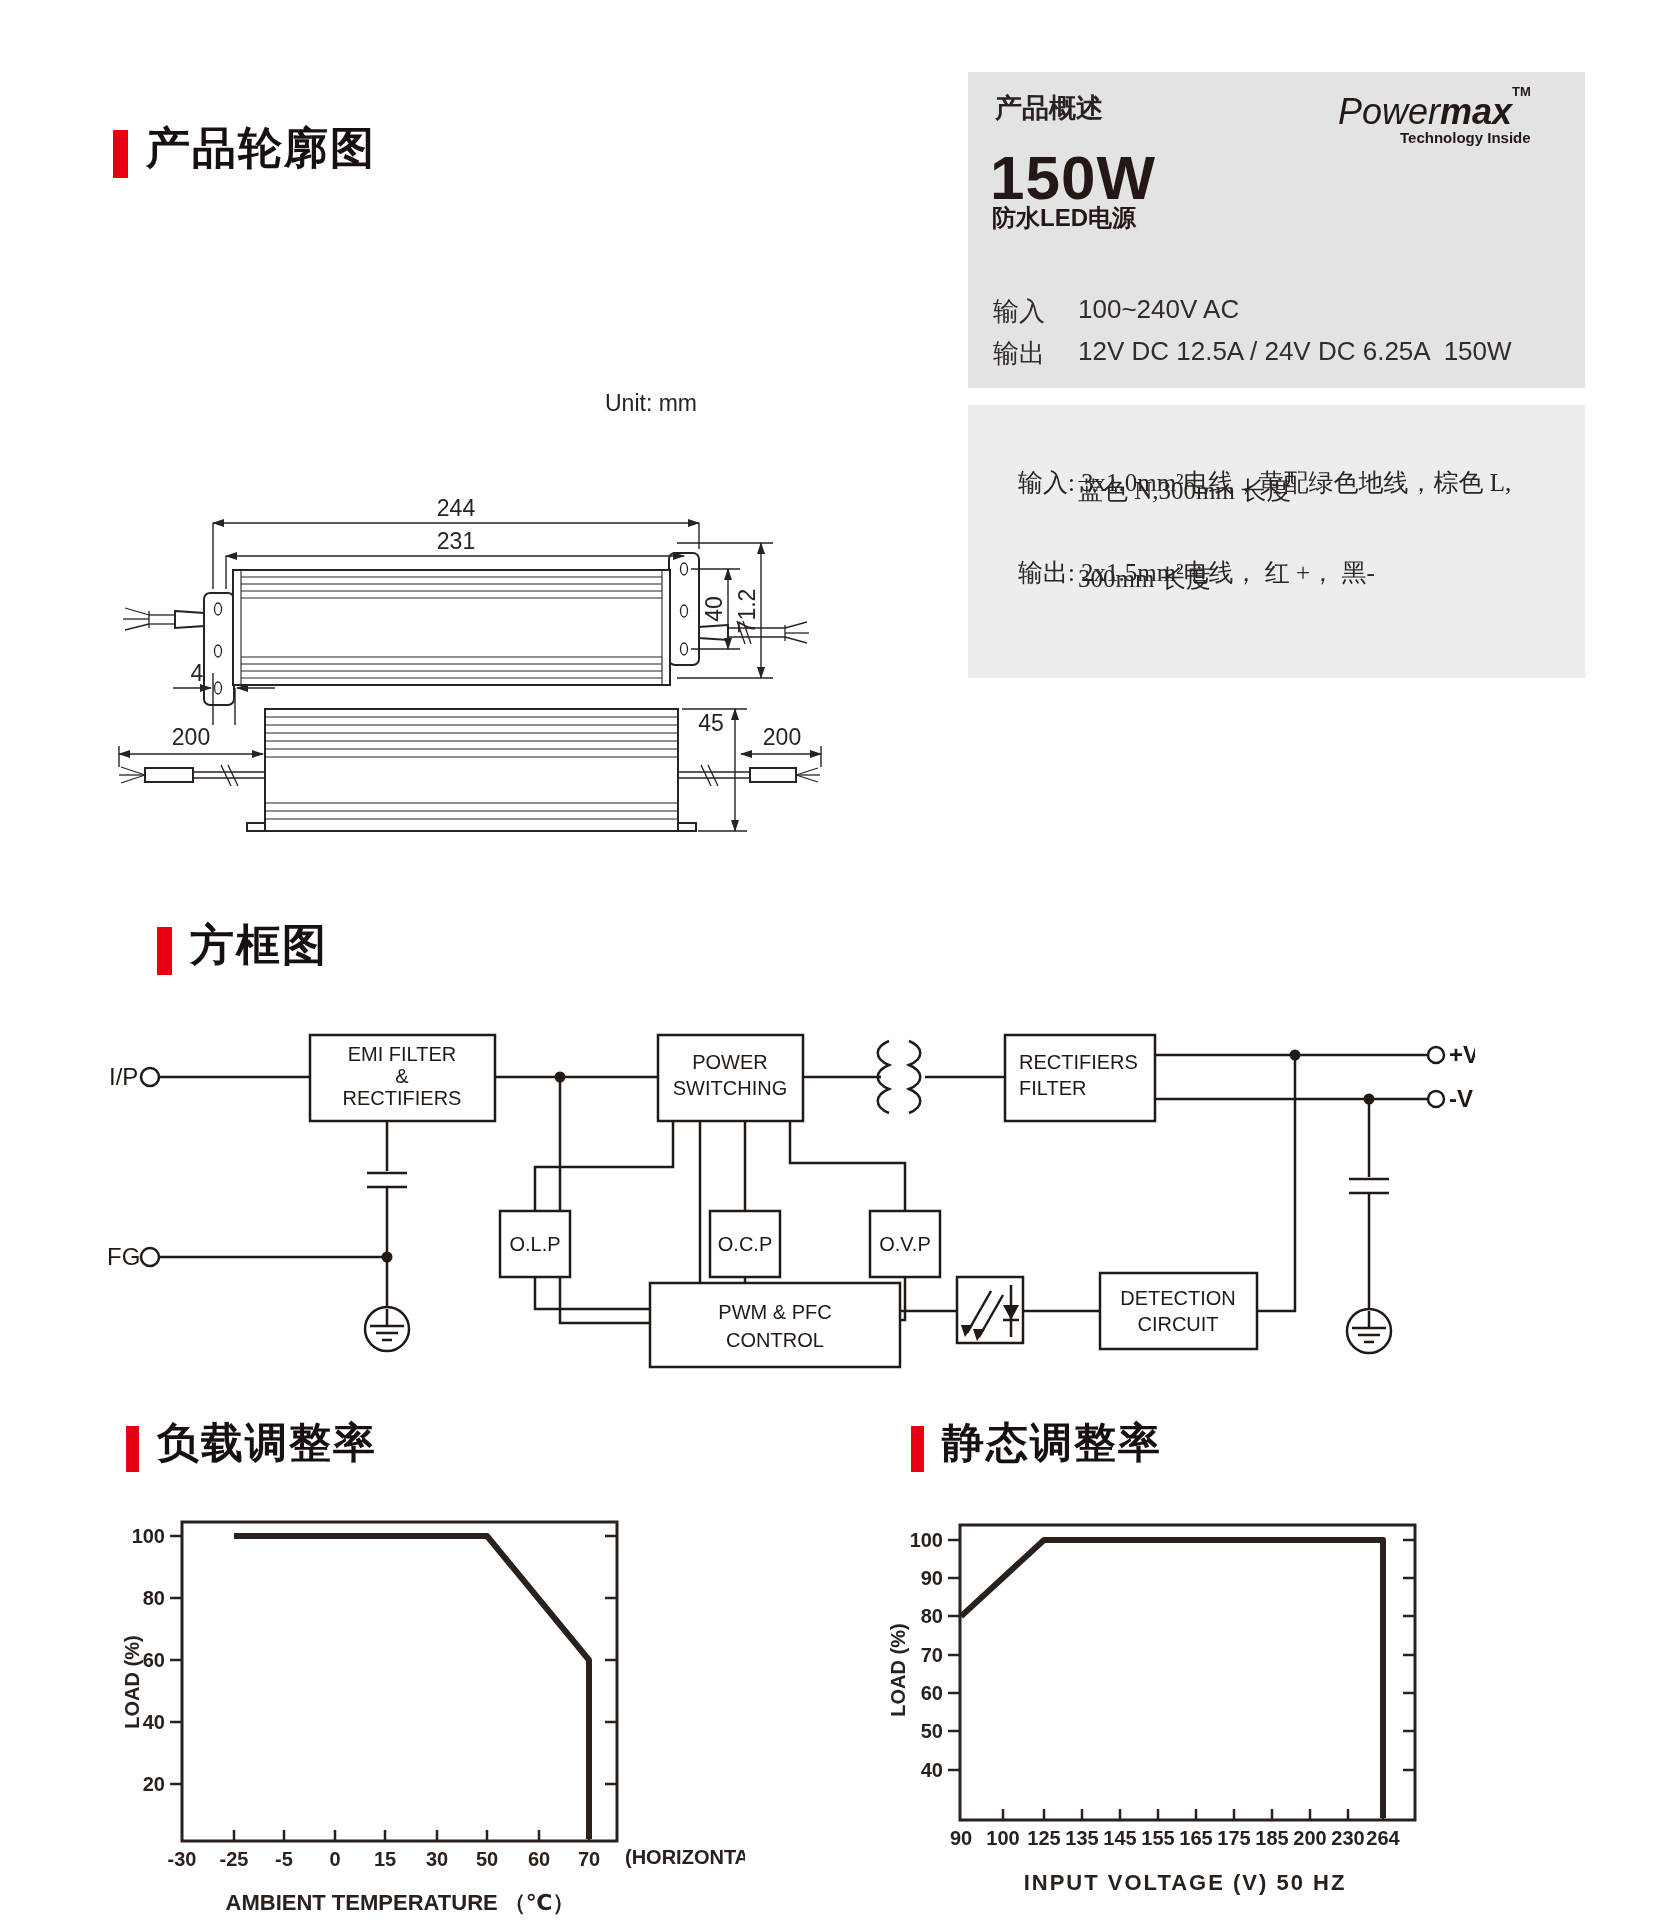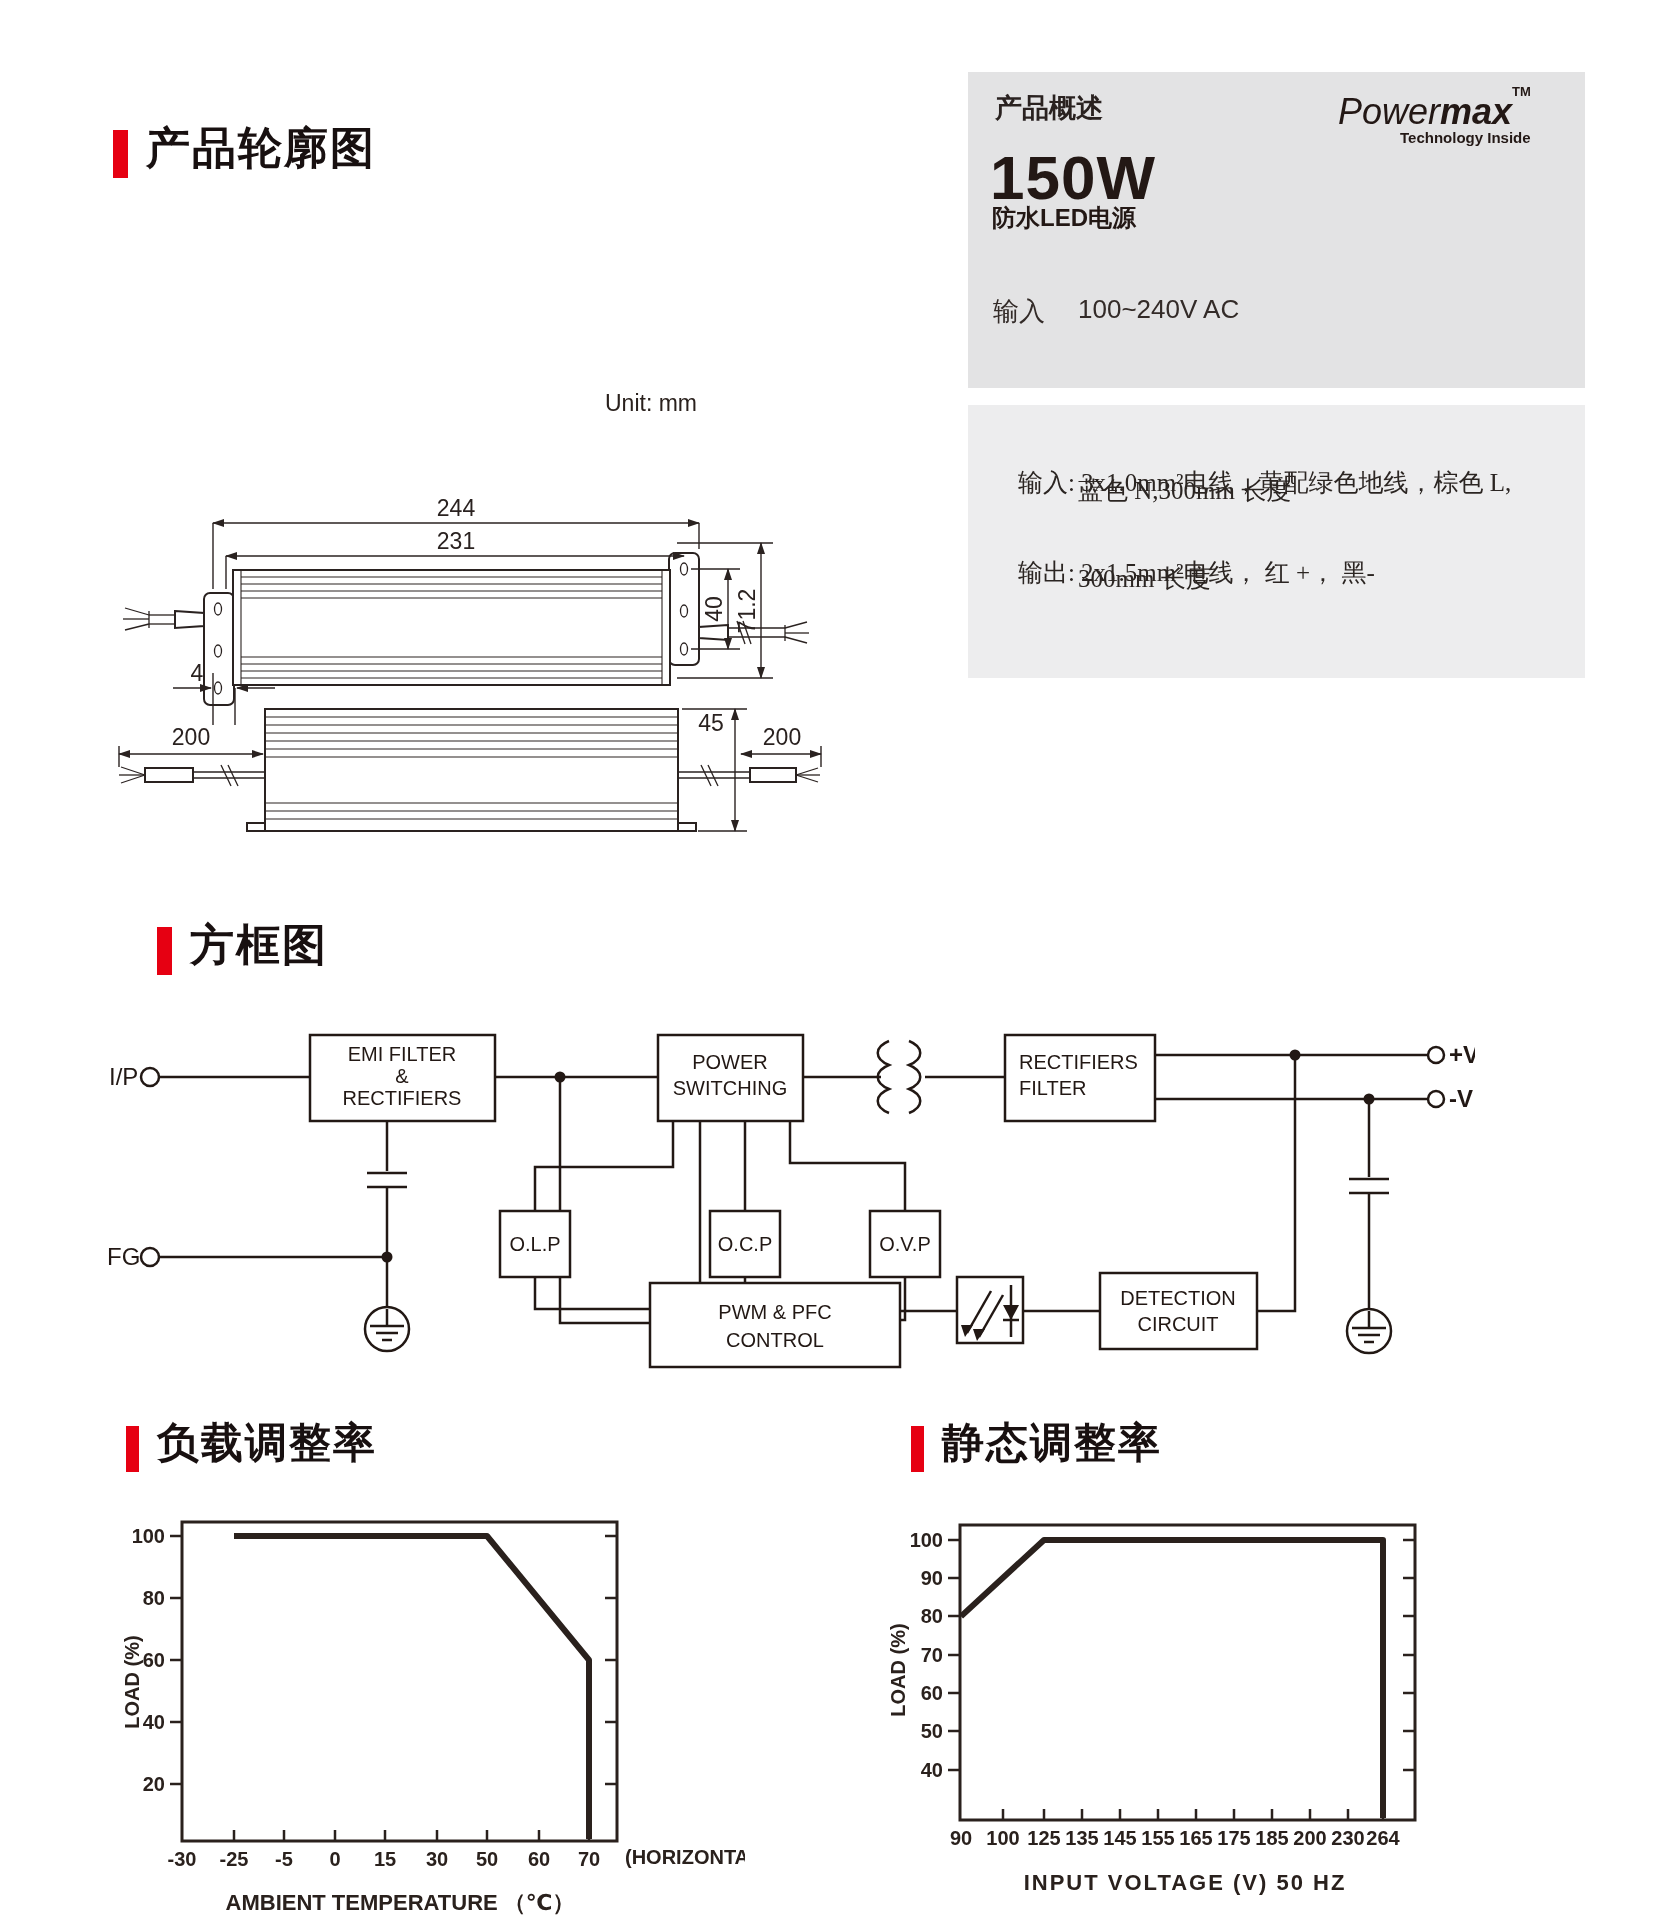--- a/index.html
+++ b/index.html
@@ -203,20 +203,24 @@
   <div class="gray-box" style="left:968px;top:72px;width:617px;height:316px;"></div>
   <div class="ov-title">产品概述</div>
   <div class="logo"><span class="lt">Power</span><span class="bd">max</span><sup>TM</sup></div>
   <div class="logo-tag">Technology Inside</div>
   <div class="ov-watt">150W</div>
   <div class="ov-sub">防水LED电源</div>
   <div class="ov-row" style="top:294px;">
     <span class="lbl">输入</span>
     <span class="val">100~240V AC</span>
   </div>
+  <div class="ov-row" style="top:336px;">
+    <span class="lbl">输出</span>
+    <span class="val">12V DC 12.5A / 24V DC 6.25A  150W</span>
+  </div>
 
   <div class="gray-box lighter" style="left:968px;top:405px;width:617px;height:273px;"></div>
   <div class="spec-line" style="left:993px;top:438px;">
     <span>输入:</span><span class="l1">3x1.0mm²电线，黄配绿色地线，棕色 L,</span>
   </div>
   <div class="spec-line" style="left:1078px;top:474px;">蓝色 N,300mm 长度</div>
   <div class="spec-line" style="left:993px;top:528px;">
     <span>输出:</span><span class="l1">2x1.5mm²电线， 红 +， 黑-</span>
   </div>
   <div class="spec-line" style="left:1078px;top:562px;">300mm 长度</div>

